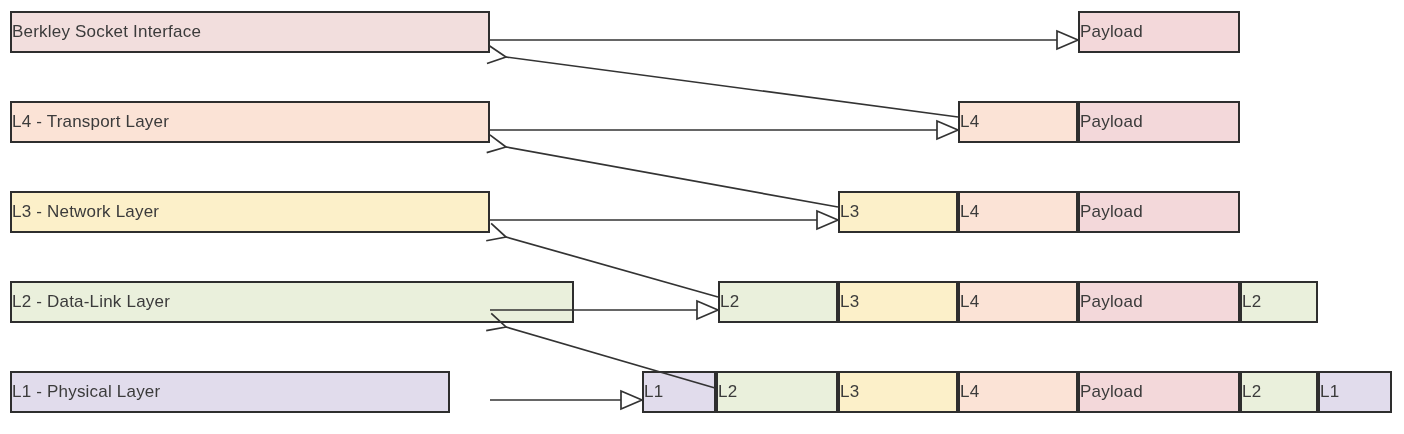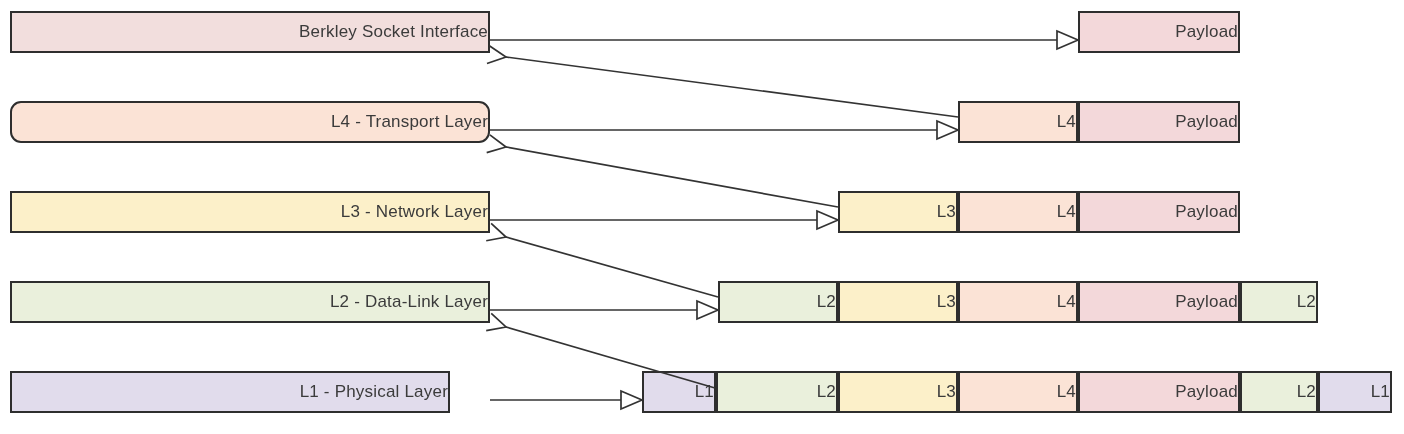--- a/index.html
+++ b/index.html
@@ -11,21 +11,21 @@
     font-family: "Liberation Sans", "DejaVu Sans", sans-serif;
     overflow: hidden;
   }
   .box {
     position: absolute;
     height: 42px;
     box-sizing: border-box;
     border: 2px solid #2e2e2e;
     display: flex;
     align-items: center;
-    justify-content: flex-end;
+    justify-content: flex-start;
   }
   .box .lbl {
     font-size: 17px;
     color: #3b3b3b;
     letter-spacing: 0.2px;
     white-space: nowrap;
   }
   .arrows {
     position: absolute;
     left: 0; top: 0;
@@ -34,27 +34,27 @@
   }
 </style>
 </head>
 <body>
 
 <div class="stage">
 
   <div class="box" style="left: 10px; top: 11px; width: 480px; background-color: rgb(242, 222, 221);">
     <span class="lbl">Berkley Socket Interface</span>
   </div>
-  <div class="box" style="left: 10px; top: 101px; width: 480px; background-color: rgb(251, 227, 214); border-radius: 11px;">
+  <div class="box" style="left: 10px; top: 101px; width: 480px; background-color: rgb(251, 227, 214);">
     <span class="lbl">L4 - Transport Layer</span>
   </div>
   <div class="box" style="left: 10px; top: 191px; width: 480px; background-color: rgb(252, 240, 201);">
     <span class="lbl">L3 - Network Layer</span>
   </div>
-  <div class="box" style="left: 10px; top: 281px; width: 480px; background-color: rgb(234, 240, 220);">
+  <div class="box" style="left: 10px; top: 281px; width: 564px; background-color: rgb(234, 240, 220);">
     <span class="lbl">L2 - Data-Link Layer</span>
   </div>
   <div class="box" style="left: 10px; top: 371px; width: 440px; background-color: rgb(225, 220, 236);">
     <span class="lbl">L1 - Physical Layer</span>
   </div>
 
   <div class="box" style="left: 1078px; top: 11px; width: 162px; background-color: rgb(243, 216, 218);">
     <span class="lbl">Payload</span>
   </div>
 

